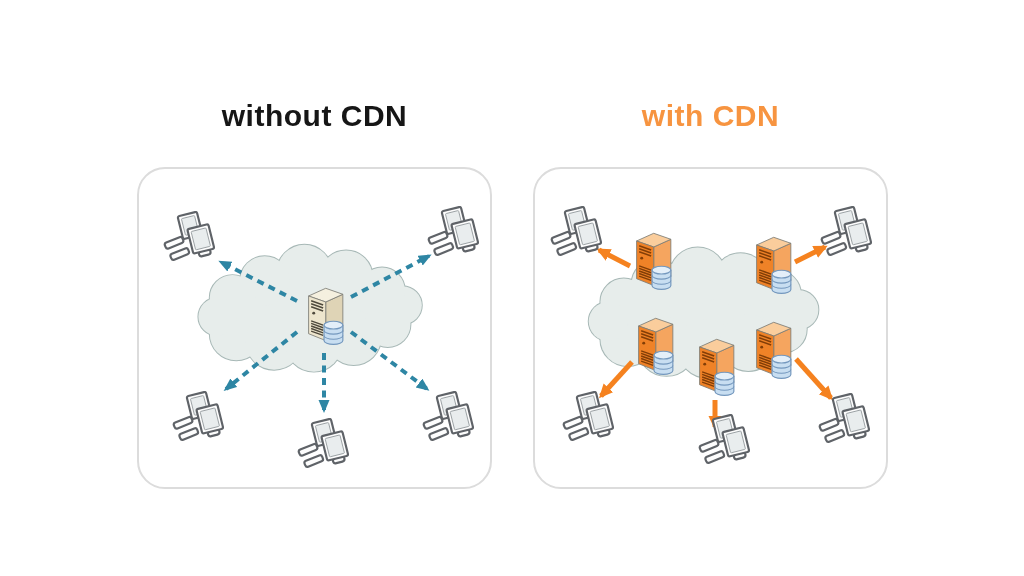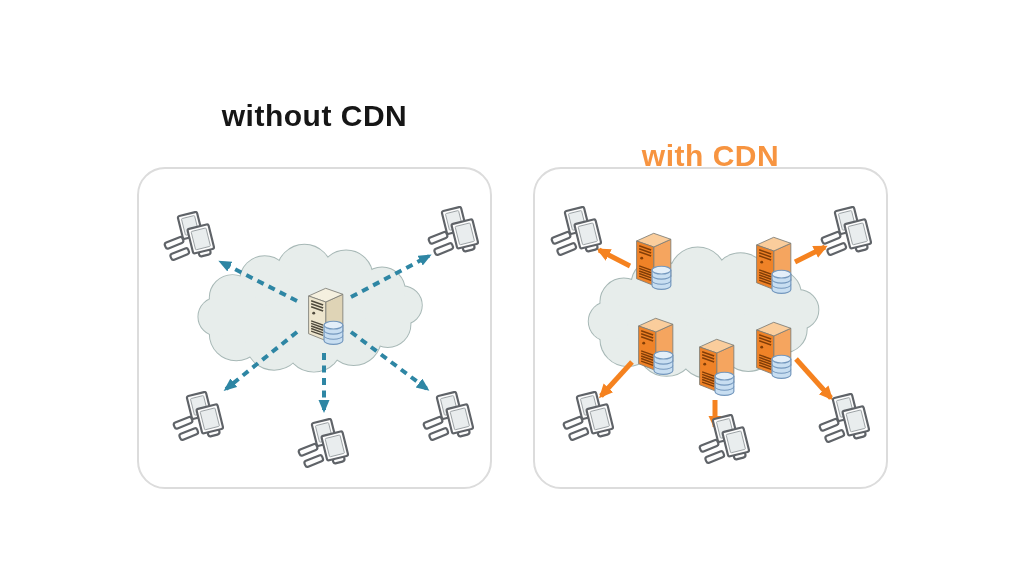--- a/index.html
+++ b/index.html
@@ -131,21 +131,21 @@
       <path class="srv-detail" d="M13,43 L27,48 M13,46 L27,51 M13,49 L27,54 M13,52 L27,57 M13,55 L27,60"></path>
       <path class="db-body" d="M28,48 V66 A11,4.5 0 0 0 50,66 V48"></path>
       <ellipse class="db-top" cx="39" cy="48" rx="11" ry="4.5"></ellipse>
       <path class="db-band" d="M28,54 A11,4.5 0 0 0 50,54 M28,60 A11,4.5 0 0 0 50,60"></path>
     </symbol>
   </defs>
 </svg>
 
 <div class="stage">
   <h2 class="panel-title" id="title-0" style="color: rgb(22, 22, 22);">without CDN</h2>
-  <h2 class="panel-title" id="title-1" style="color: rgb(247, 148, 64); margin-top: 40px;">with CDN</h2>
+  <h2 class="panel-title" id="title-1" style="color: rgb(247, 148, 64);">with CDN</h2>
 
   <div class="panel-box" id="panel-0">
     <svg class="diagram" viewBox="0 0 351 318">
         <use href="#cloud" x="48" y="72" width="250" height="142"></use>
         <line x1="158" y1="132" x2="82" y2="93" stroke="#2e86a4" stroke-width="4" marker-end="url(#arrowhead-0)" stroke-dasharray="7 5.5"></line>
         <line x1="212" y1="128" x2="290" y2="87" stroke="#2e86a4" stroke-width="4" marker-end="url(#arrowhead-0)" stroke-dasharray="7 5.5"></line>
         <line x1="158" y1="163" x2="87" y2="220" stroke="#2e86a4" stroke-width="4" marker-end="url(#arrowhead-0)" stroke-dasharray="7 5.5"></line>
         <line x1="185" y1="184" x2="185" y2="241" stroke="#2e86a4" stroke-width="4" marker-end="url(#arrowhead-0)" stroke-dasharray="7 5.5"></line>
         <line x1="212" y1="163" x2="288" y2="220" stroke="#2e86a4" stroke-width="4" marker-end="url(#arrowhead-0)" stroke-dasharray="7 5.5"></line>
         <use href="#server" x="161" y="115" width="48" height="63.4" style="--srv-front: #ede5cd; --srv-side: #dfd4b6; --srv-top: #f5f0df; --srv-detail: #4f4a3d;"></use>

